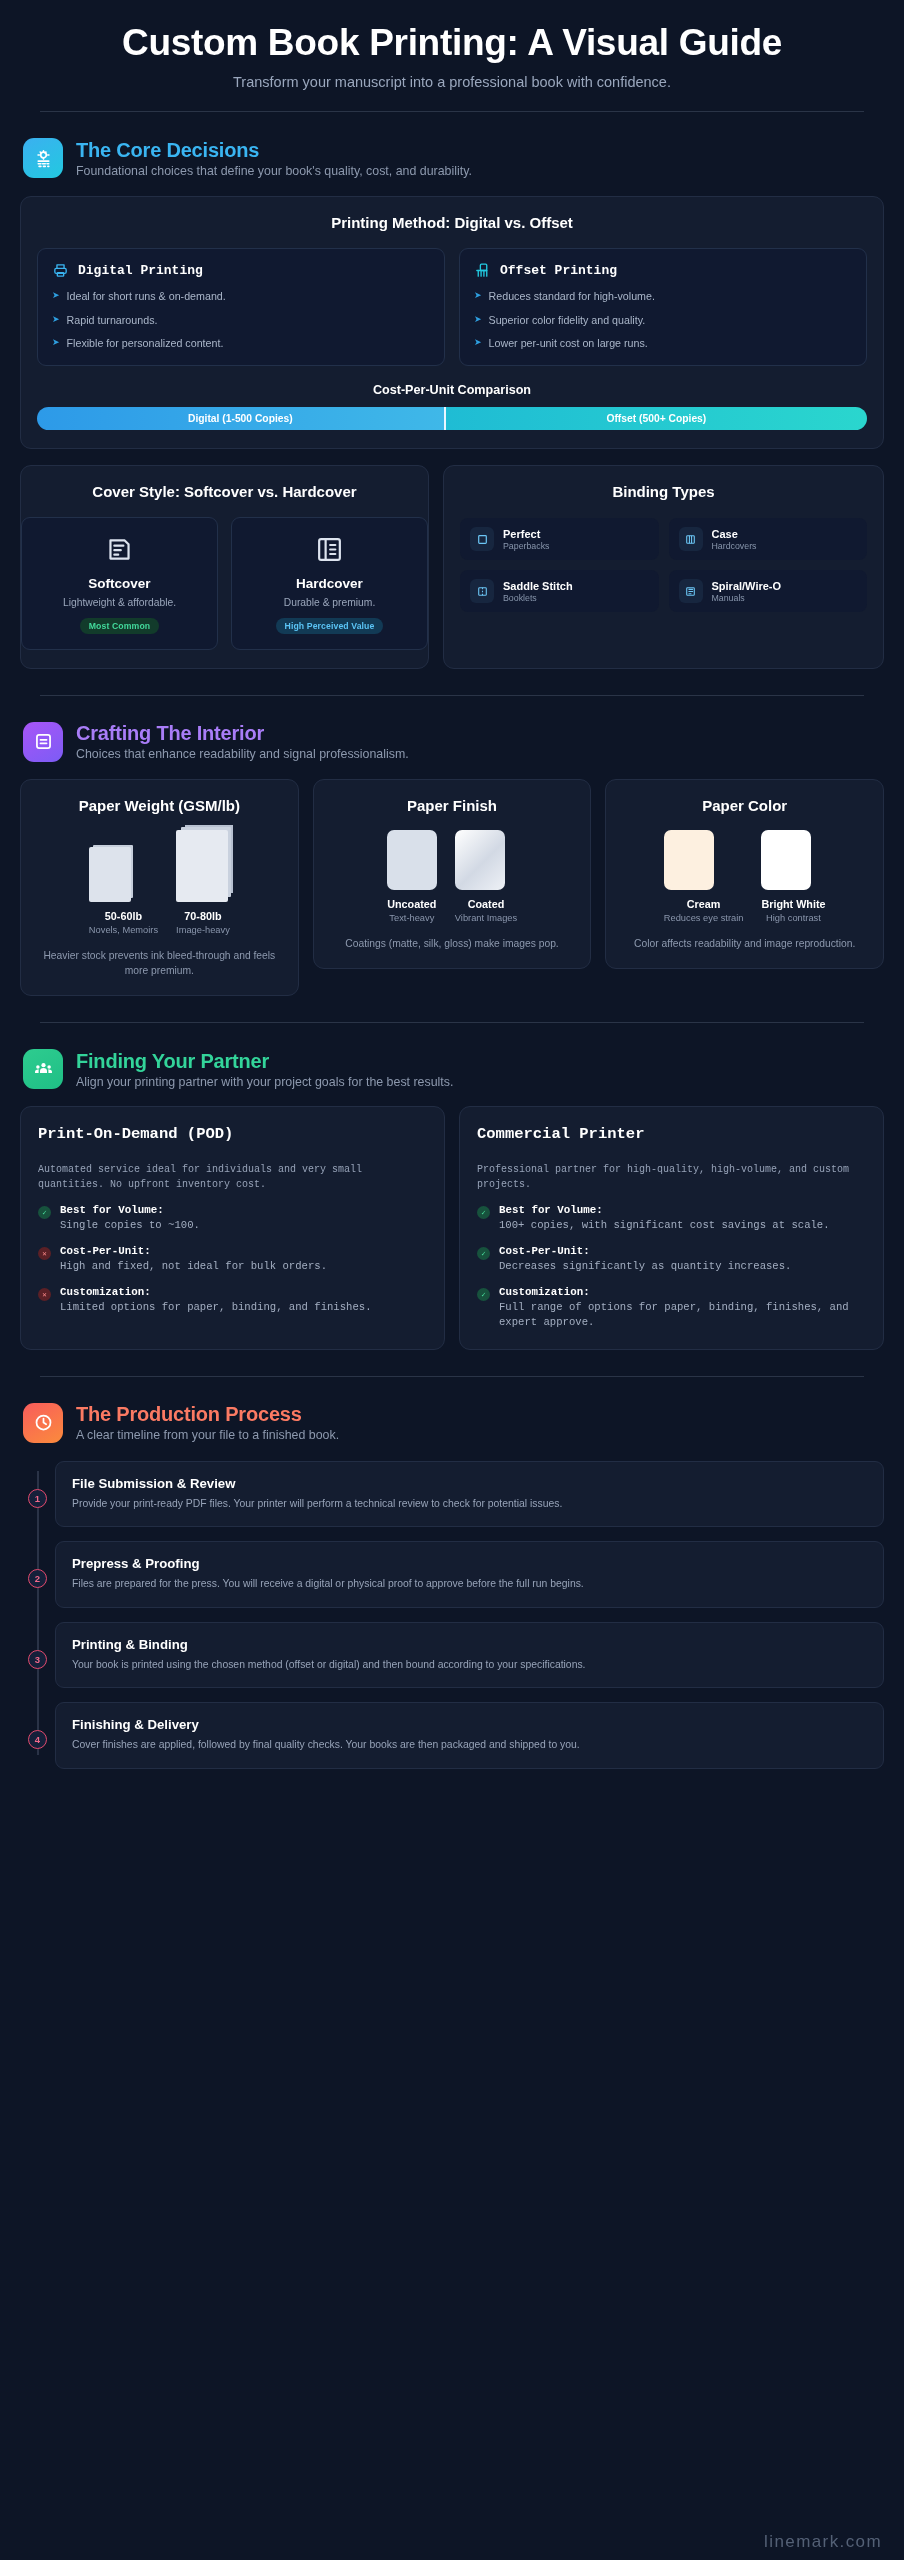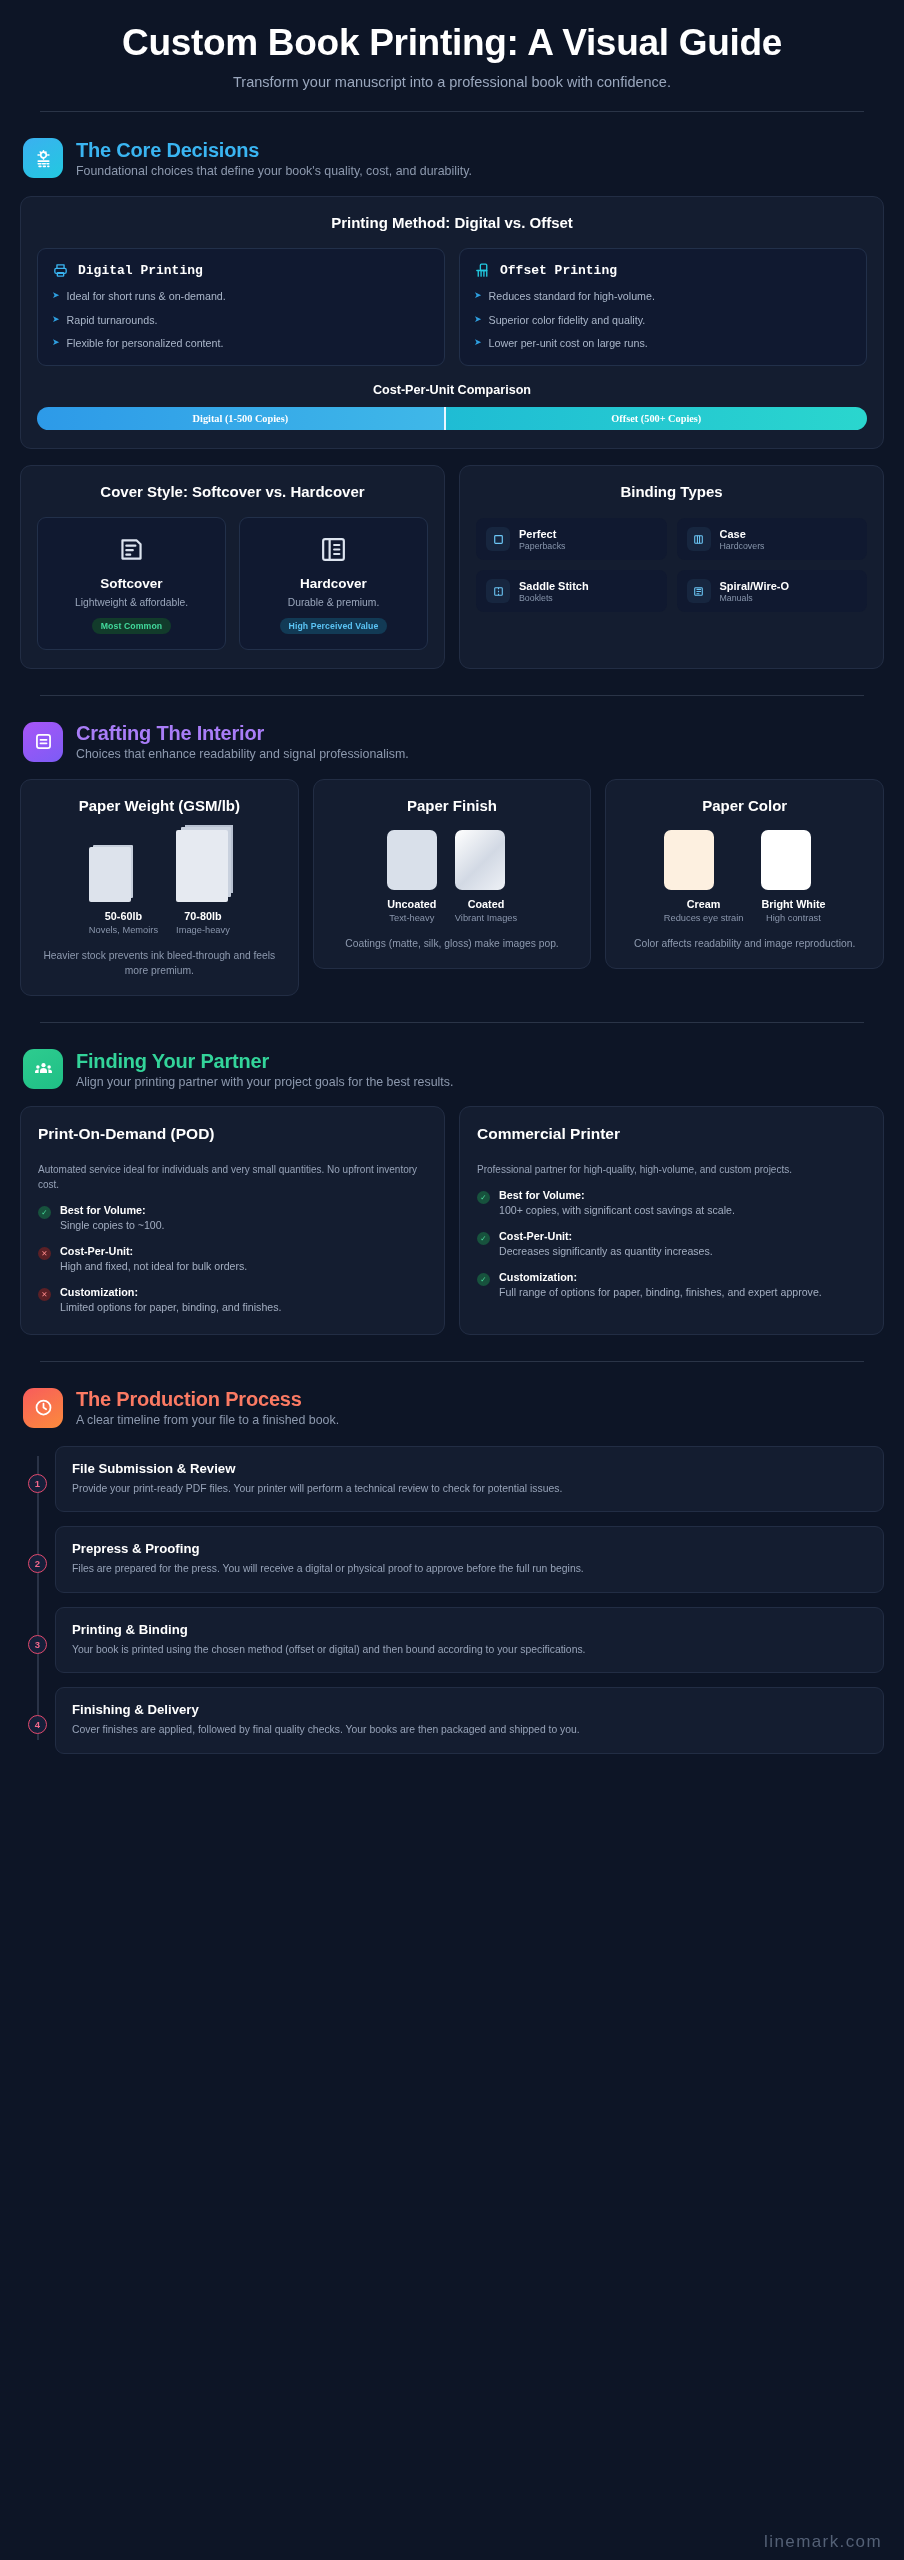--- a/index.html
+++ b/index.html
@@ -81,33 +81,33 @@
   .pm-col-head { display: flex; align-items: center; gap: 9px; font-family: Liberation Mono, monospace; }
   .pm-col-head svg { width: 17px; height: 17px; display:block; }
   .pm-col-title { font-size: 13px; font-weight: bold; color: #fff; }
   .pm-list { margin-top: 10px; }
   .pm-li { display: flex; gap: 7px; align-items: flex-start; margin-bottom: 9px; font-size: 10.7px; color: #aab6c9; line-height: 1.35; }
   .pm-li:last-child { margin-bottom: 0; }
   .pm-arrow { color: #2e9fe0; font-size: 9px; line-height: 1.5; flex: 0 0 auto; }
 
   .cpu-wrap { margin-top: 17px; }
   .cpu-title { font-size: 12.6px; font-weight: bold; color: #fff; text-align: center; }
-  .cpu-bar { display: flex; margin-top: 10px; height: 23px; border-radius: 12px; overflow: hidden; font-family: Liberation Serif, serif; }
+  .cpu-bar { display: flex; margin-top: 10px; height: 23px; border-radius: 12px; overflow: hidden; }
   .cpu-seg {
     display: flex; align-items: center; justify-content: center;
     font-size: 10.3px; font-weight: bold; color: #ffffff;
   }
   .cpu-digital { flex: 0 0 49%; background: linear-gradient(90deg,#2d9ae8,#3fb8e8); }
   .cpu-offset  { flex: 1; background: linear-gradient(90deg,#1fbcd4,#2ad6ce); border-left: 2px solid #eaf6ff; }
 
   
   .row2 { display: flex; gap: 14px; margin-top: 16px; align-items: stretch; }
   .row2 > .card { flex: 1; }
 
-  .cover-card { padding: 17px 16px 18px; }
+  .cover-card { padding: 17px 0 18px; }
   .cover-grid { display: flex; gap: 13px; margin-top: 16px; }
   .cover-item {
     flex: 1; background: #101930; border: 1px solid #22304a; border-radius: 9px;
     padding: 16px 8px 15px; text-align: center;
   }
   .cover-item svg { width: 31px; height: 31px; display: block; margin: 0 auto; }
   .cover-name { margin-top: 11px; font-size: 13.5px; font-weight: bold; color: #fff; }
   .cover-desc { margin-top: 5px; font-size: 10.3px; color: #9aa6bb; line-height: 1.3; }
   .pill {
     display: inline-block; margin-top: 8px; padding: 3px 9px;
@@ -141,21 +141,21 @@
   .sheet-lg { width: 52px; height: 72px; background: #e6eaf1; border-radius: 2px; box-shadow: 4px -4px 0 -1px #c9d1de, 7px -7px 0 -2px #b7c0d0; }
   .sw-sq { width: 50px; height: 60px; border-radius: 7px; }
   .sq-uncoated { background: #d9e0ea; }
   .sq-coated   { background: linear-gradient(135deg,#ffffff 0%,#d2d9e4 55%,#eef1f6 100%); }
   .sq-cream    { background: #fdf0e0; }
   .sq-white    { background: #ffffff; }
   .note { font-size: 10.3px; color: #8d99ae; text-align: center; line-height: 1.45; margin-top: auto; padding-top: 14px; }
 
   
   .partner-row { display: flex; gap: 14px; margin-top: 17px; align-items: stretch; }
-  .partner-card { flex: 1; padding: 18px 17px 19px; }
+  .partner-card { flex: 1; padding: 18px 17px 19px; font-family: Liberation Mono, monospace; }
   .partner-title { font-size: 15.5px; font-weight: bold; color: #fff; }
   .partner-desc { font-size: 10px; color: #97a3b8; line-height: 1.5; margin-top: 19px; }
   .fact { display: flex; gap: 9px; margin-top: 12px; align-items: flex-start; }
   .fact-ico {
     width: 13px; height: 13px; border-radius: 50%; flex: 0 0 13px; margin-top: 2px;
     display: flex; align-items: center; justify-content: center;
     font-size: 7.5px; font-weight: bold; color: #fff;
   }
   .ico-yes { background: #17523d; color: #4ade9e; }
   .ico-no  { background: #5b2026; color: #f druck; color: #ff8b8b; }

